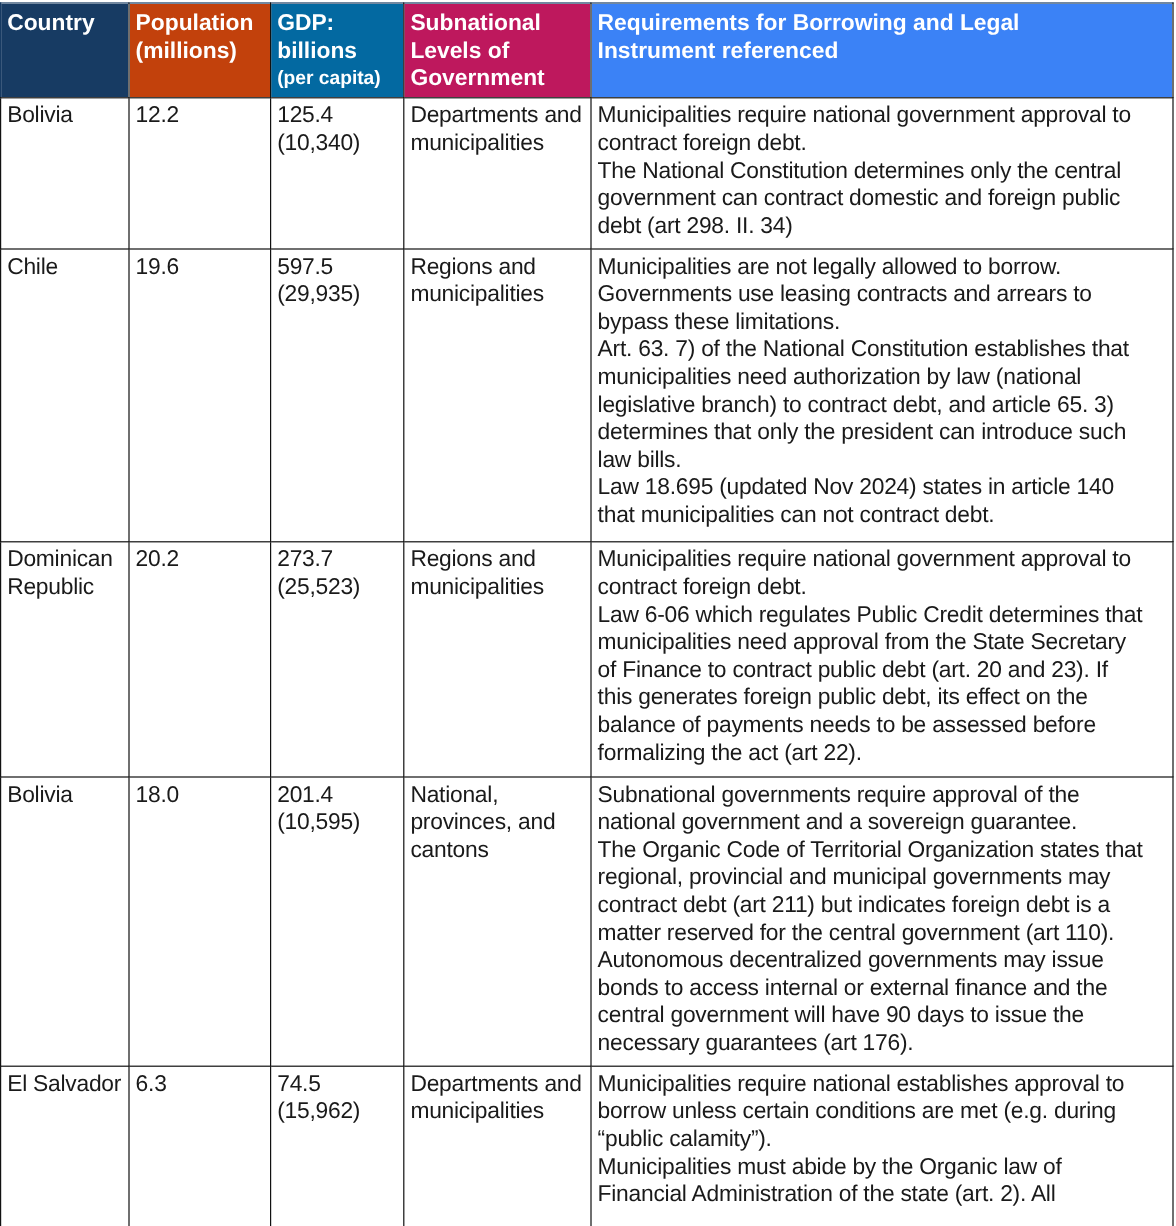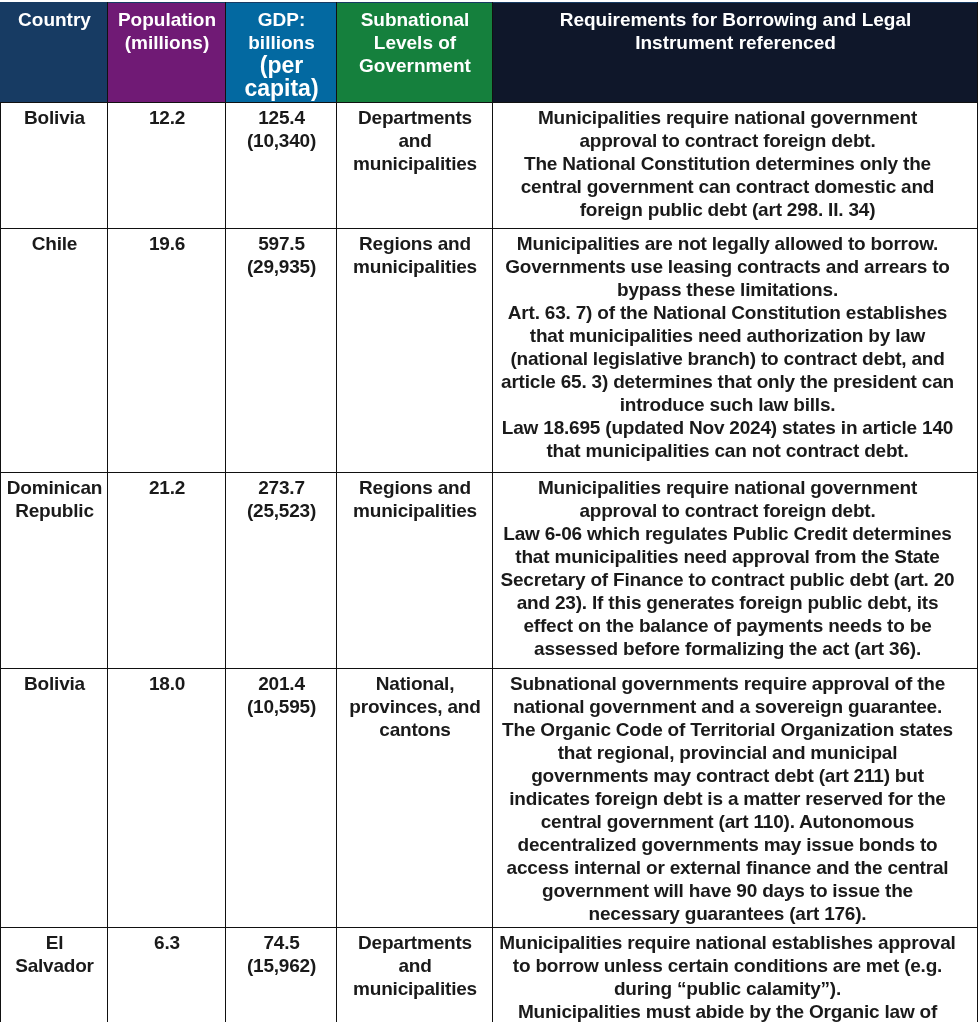--- a/index.html
+++ b/index.html
@@ -14,41 +14,41 @@
       color: #1a1a1a;
     }
     col.c1 { width: 107px; }
     col.c2 { width: 118px; }
     col.c3 { width: 111px; }
     col.c4 { width: 156px; }
     col.c5 { width: 485px; }
     th, td {
       border: 1.5px solid #111111;
       vertical-align: top;
-      text-align: center;
+      text-align: left;
       padding: 3px 4px 2px 5px;
       overflow: hidden;
     }
     thead tr { height: 79px; }
     th {
       background: #173b63;
       color: #ffffff;
       font-weight: bold;
       font-size: 19px;
       line-height: 23px;
       padding-top: 5px;
       border-top-color: #173b63;
       border-left-color: #173b63;
     }
     th.c1 { border-left-color: #173b63; }
-    th .small { font-size: 23px; }
+    th .small { font-size: 16px; }
     td {
       font-size: 19px;
       line-height: 23px;
-      font-weight: bold;
+      font-weight: normal;
       letter-spacing: -0.2px;
       border-radius: 17px;
     }
     tr.r1 { height: 126px; }
     tr.r2 { height: 244px; }
     tr.r3 { height: 196px; }
     tr.r4 { height: 241px; }
     tr.r5 { height: 140px; }
     td.col-req { padding-right: 20px; }
     .line { display: block; }
@@ -60,35 +60,35 @@
   <colgroup>
     <col class="c1">
       <col class="c2">
       <col class="c3">
       <col class="c4">
       <col class="c5">
   </colgroup>
   <thead>
     <tr>
       <th class="c1" style="background: rgb(23, 59, 99);"><span>Country</span></th>
-      <th style="background: #701a75;">
+      <th style="background: #c2410c;">
         <span class="line">Population</span>
         <span class="line">(millions)</span>
       </th>
       <th style="background: #0369a1;">
         <span class="line">GDP:</span>
         <span class="line">billions</span>
         <span class="line small">(per capita)</span>
       </th>
-      <th style="background: #15803d;">
+      <th style="background: #be185d;">
         <span class="line">Subnational</span>
         <span class="line">Levels of</span>
         <span class="line">Government</span>
       </th>
-      <th style="background: #0f172a;">
+      <th style="background: #3b82f6;">
         <span class="line">Requirements for Borrowing and Legal</span>
         <span class="line">Instrument referenced</span>
       </th>
     </tr>
   </thead>
   <tbody>
     <tr class="r1">
       <td>Bolivia</td>
       <td>12.2</td>
       <td>
@@ -110,29 +110,29 @@
       </td>
       <td>Regions and municipalities</td>
       <td class="col-req">
         <span class="line">Municipalities are not legally allowed to borrow. Governments use leasing contracts and arrears to bypass these limitations.</span>
         <span class="line">Art. 63. 7) of the National Constitution establishes that municipalities need authorization by law (national legislative branch) to contract debt, and article 65. 3) determines that only the president can introduce such law bills.</span>
         <span class="line">Law 18.695 (updated Nov 2024) states in article 140 that municipalities can not contract debt.</span>
       </td>
     </tr>
     <tr class="r3">
       <td>Dominican Republic</td>
-      <td>21.2</td>
+      <td>20.2</td>
       <td>
         <span class="line">273.7</span>
         <span class="line">(25,523)</span>
       </td>
       <td>Regions and municipalities</td>
       <td class="col-req">
         <span class="line">Municipalities require national government approval to contract foreign debt.</span>
-        <span class="line">Law 6-06 which regulates Public Credit determines that municipalities need approval from the State Secretary of Finance to contract public debt (art. 20 and 23). If this generates foreign public debt, its effect on the balance of payments needs to be assessed before formalizing the act (art 36).</span>
+        <span class="line">Law 6-06 which regulates Public Credit determines that municipalities need approval from the State Secretary of Finance to contract public debt (art. 20 and 23). If this generates foreign public debt, its effect on the balance of payments needs to be assessed before formalizing the act (art 22).</span>
       </td>
     </tr>
     <tr class="r4">
       <td>Bolivia</td>
       <td>18.0</td>
       <td>
         <span class="line">201.4</span>
         <span class="line">(10,595)</span>
       </td>
       <td>National, provinces, and cantons</td>

